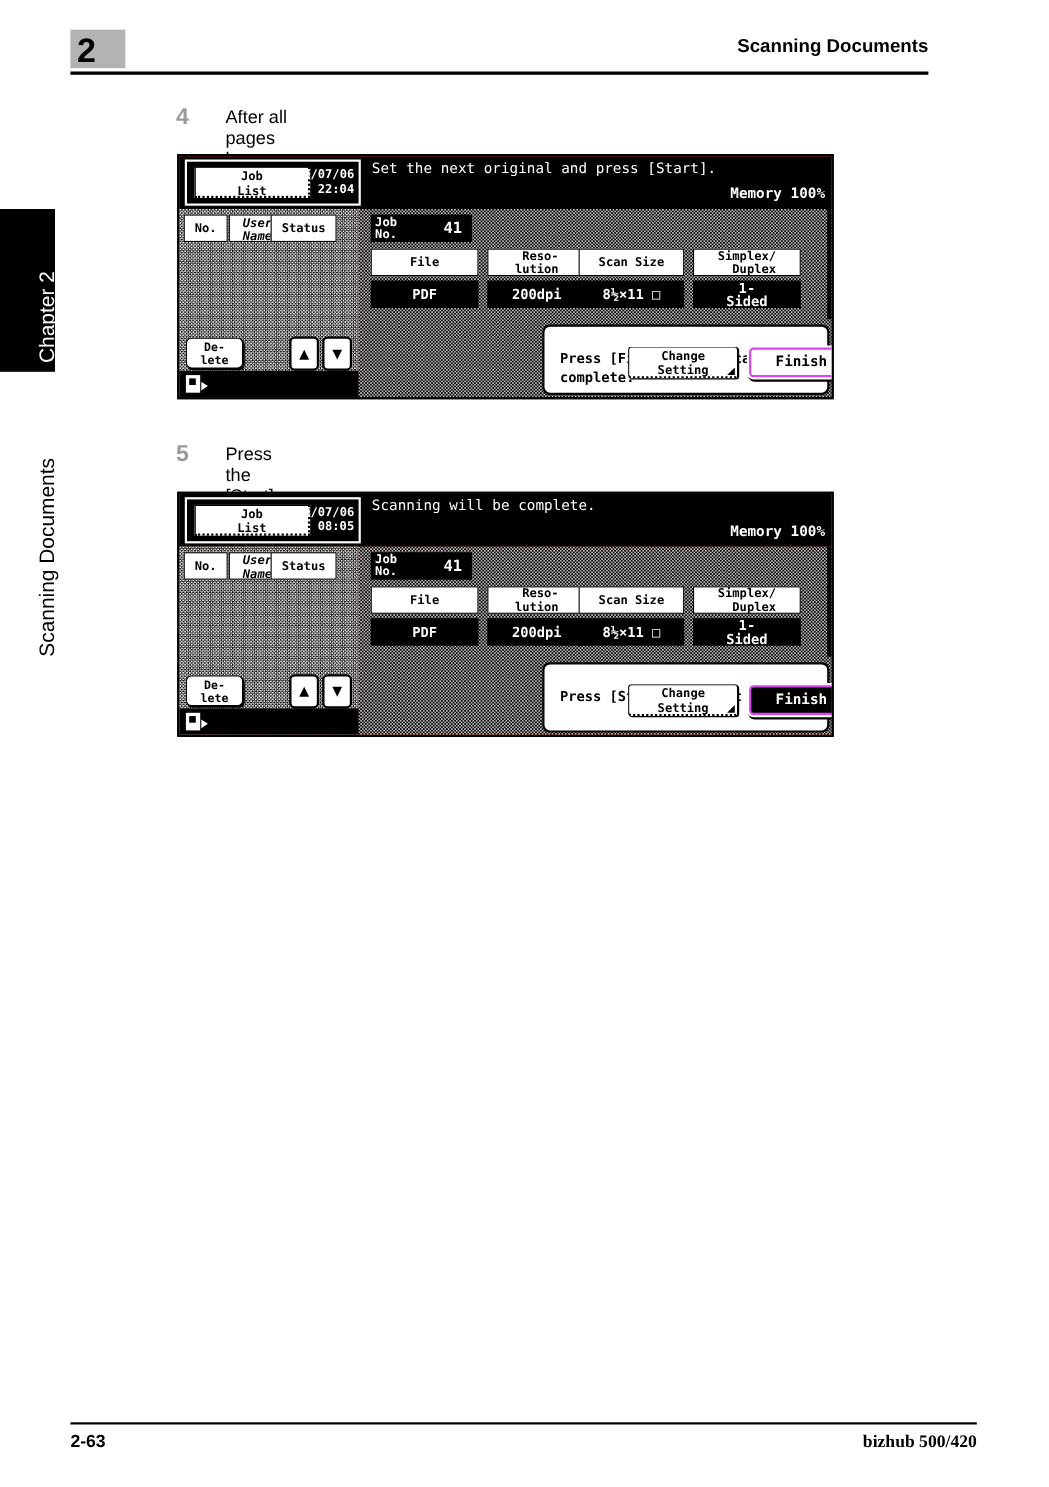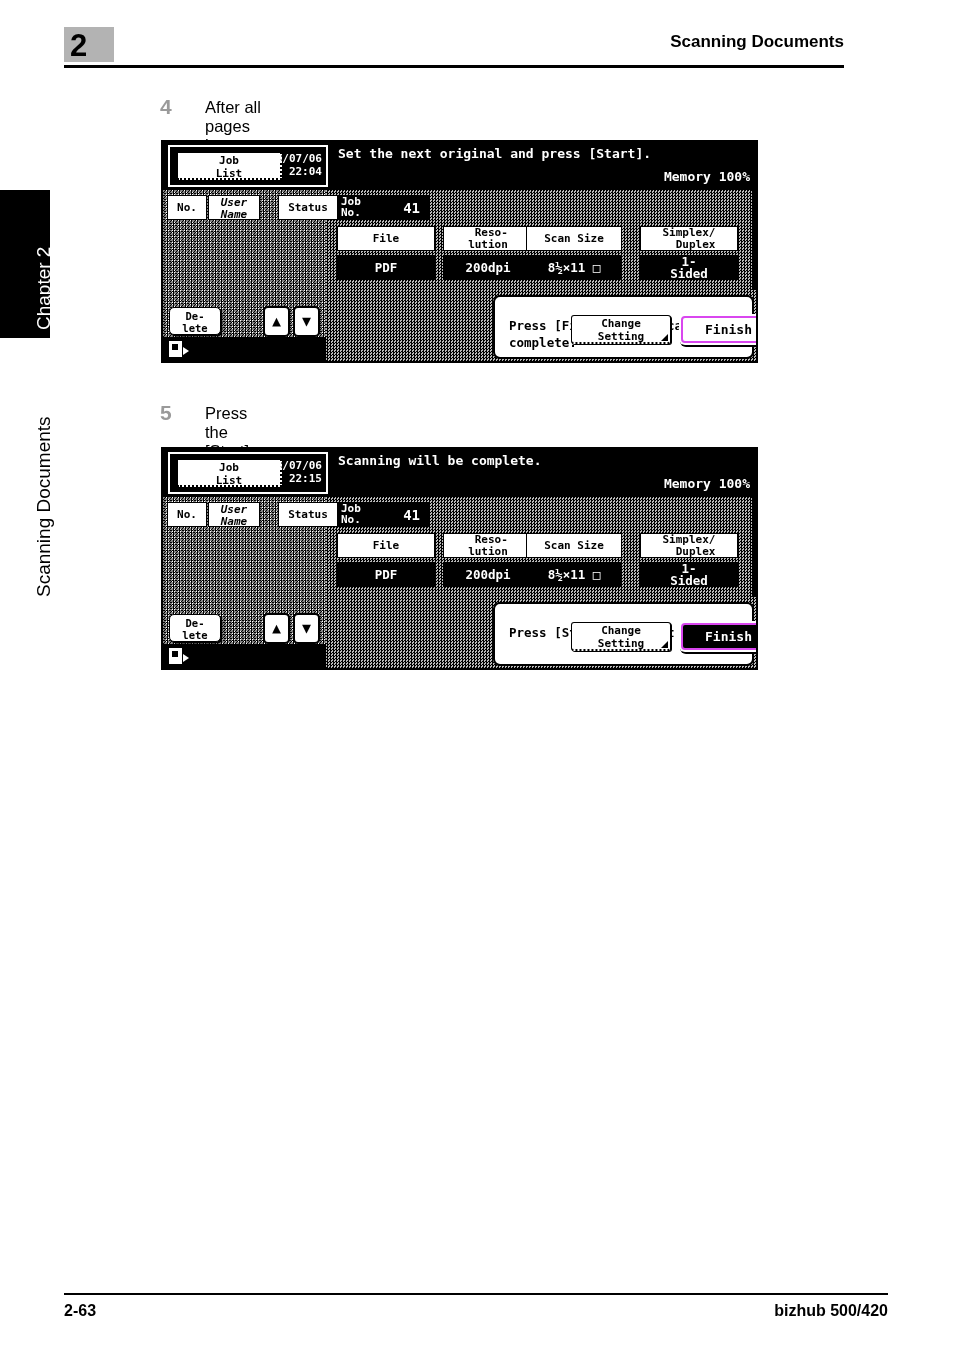--- a/index.html
+++ b/index.html
@@ -87,21 +87,21 @@
     font-size:11px; font-weight:bold; text-align:center;
     line-height:12.5px; padding-top:2px;
     border-bottom:2px dotted #000; border-right:2px dotted #000;
   }
   .joblist-date {
     position:absolute; right:4px; top:5px; color:#fff;
     font-size:11px; font-weight:bold; text-align:right; line-height:13px;
   }
   .lcd-msg {
     position:absolute; left:175px; top:4px; color:#fff;
-    font-size:13px; font-weight:bold; white-space:nowrap;
+    font-size:13px; font-weight:normal; white-space:nowrap;
   }
   .lcd-mem {
     position:absolute; right:6px; top:27px; color:#fff;
     font-size:13px; font-weight:bold; white-space:nowrap;
   }
 
   
   .lcd-left {
     position:absolute; left:0px; top:48px; width:163px; bottom:0px;
     background-color:#fff;
@@ -116,21 +116,21 @@
       repeating-conic-gradient(#000 0% 25%, #fff 0% 50%) 0 0/3px 3px;
     opacity:.55;
   }
   .colhdr {
     position:absolute; top:5px; height:25px; background:#fff;
     border:1px solid #000; color:#000; font-size:11px; font-weight:bold;
     text-align:center; line-height:12px; padding-top:1px; z-index:2;
   }
   .colhdr.c1 { left:4px; width:40px; padding-top:6px;}
   .colhdr.c2 { left:45px; width:52px;font-style:italic; }
-  .colhdr.c3 { left:115px; width:60px; padding-top:6px;}
+  .colhdr.c3 { left:83px; width:60px; padding-top:6px;}
   .delete-btn {
     position:absolute; left:6px; bottom:26px; width:52px; height:28px;
     background:#fff; border:1px solid #000; border-radius:5px;
     font-size:10.5px; font-weight:bold; color:#000; text-align:center;
     line-height:12px; padding-top:2px; z-index:3;
     box-shadow:1.5px 1.5px 0 #000;
   }
   .arrow-btn {
     position:absolute; bottom:24px; width:27px; height:31px;
     background:#fff; border:2px solid #000; border-radius:5px; z-index:3;
@@ -183,21 +183,21 @@
   .setcol .hd.two { line-height:11.5px; }
   .setcol .vl {
     margin-top:4px; height:25px; background:#000; color:#fff;
     font-size:12.5px; font-weight:bold; text-align:center;
     display:flex; align-items:center; justify-content:center;
     line-height:11.5px;
   }
   .setcol.s1 { left:11px; width:98px; }
   .setcol.s2 { left:117px; width:90px; }
   .setcol.s3 { left:200px; width:96px; }
-  .setcol.s4 { left:314px; width:98px; }
+  .setcol.s4 { left:304px; width:98px; }
 
   
   .inner {
     position:absolute; left:167px; top:105px; right:2px; bottom:2px;
     background:#fff; border:2px solid #000; border-radius:7px;
   }
   .inner-msg {
     position:absolute; left:14px; top:20px; font-size:12.5px;
     font-weight:bold; color:#000; line-height:17px; white-space:pre-line;
   }
@@ -234,21 +234,21 @@
     display:flex; align-items:center; justify-content:center;
   }
   .infobox.loc { top:16px; }
 
   
   .ftr-rule {
     position:absolute; left:64px; top:1293px; width:824px; height:2px;
     background:#000;
   }
   .ftr-left { position:absolute; left:64px; top:1302px; font-size:16px; font-weight:bold; color:#000;}
-  .ftr-right{ position:absolute; right:66px; top:1302px; font-size:16px; font-weight:bold; color:#000;}
+  .ftr-right{ position:absolute; right:66px; top:1302px; font-size:16px; font-weight:bold; color:#000;font-family:Liberation Serif, serif;}
 </style>
 </head>
 <body>
 
 <div class="page">
 
   <div class="hdr-num-box"></div>
   <div class="hdr-num">2</div>
   <div class="hdr-title">Scanning Documents</div>
   <div class="hdr-rule"></div>
@@ -349,21 +349,21 @@
 
   <div class="lcd" style="left:161px; top:447px;">
     <div class="shadow-r"></div>
 
     <div class="lcd-top">
       <div class="joblist-box">
         <div class="joblist-btn" style="white-space:pre-line">Job
 List</div>
         <div class="joblist-date">
           <div>08/07/06</div>
-          <div>22:15</div>
+          <div>08:05</div>
         </div>
       </div>
       <div class="lcd-msg">Scanning will be complete.</div>
       <div class="lcd-mem">Memory 100%</div>
     </div>
 
     <div class="lcd-left">
       <div class="colhdr c1">No.</div>
       <div class="colhdr c2" style="white-space:pre-line">User
 Name</div>

